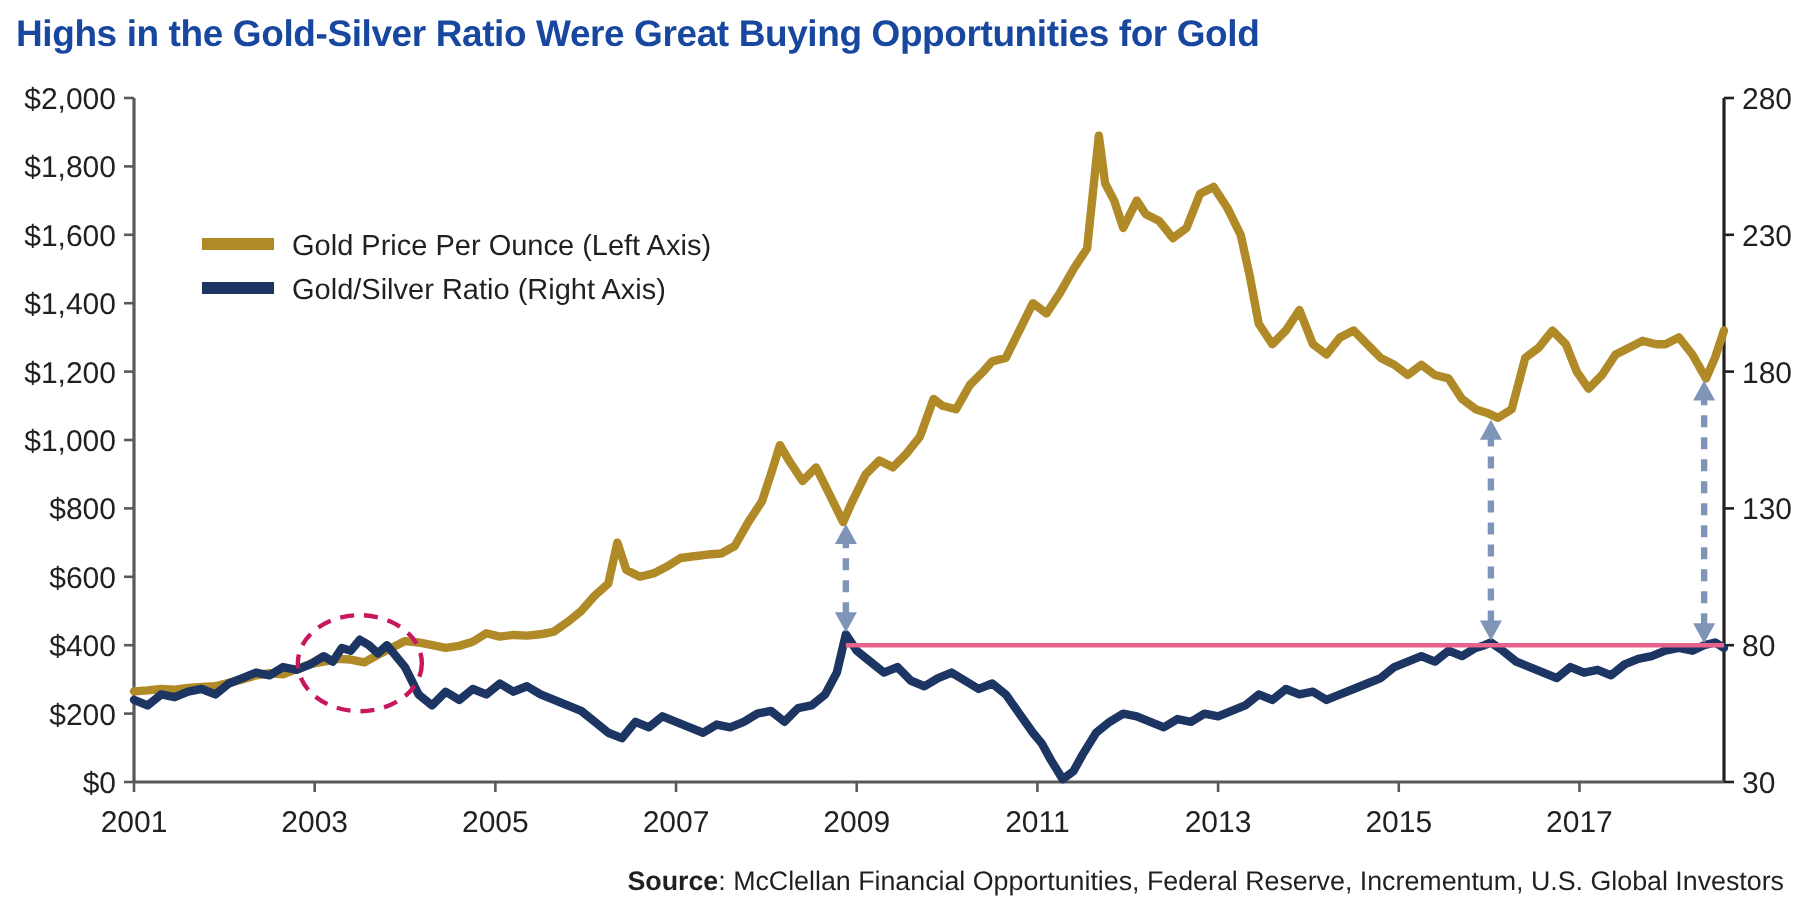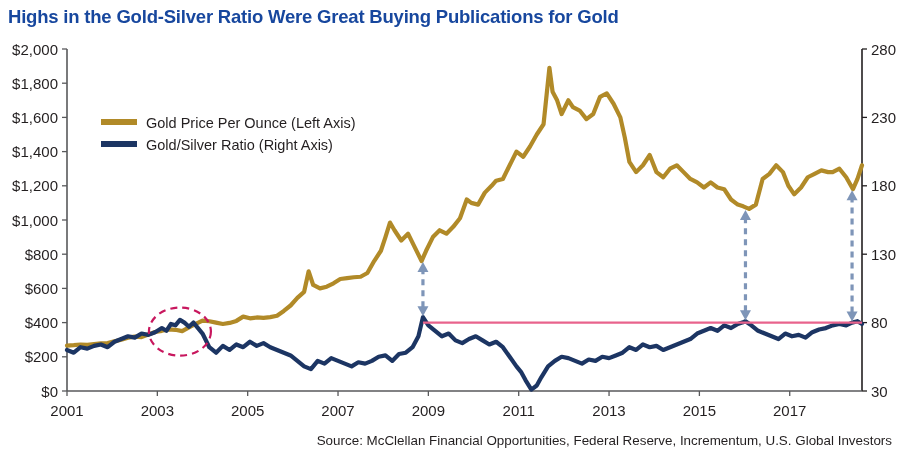--- a/index.html
+++ b/index.html
@@ -18,26 +18,26 @@
   .axis-label{font-family:"Liberation Sans",sans-serif;font-size:15px;fill:#231f20;}
   .yl{text-anchor:end;}
   .yr{text-anchor:start;}
   .xt{text-anchor:middle;}
   .legend-text{font-family:"Liberation Sans",sans-serif;font-size:14.5px;fill:#231f20;}
   #source-line{
     position:absolute;left:0;right:8px;bottom:5px;
     text-align:right;font-size:13.4px;color:#231f20;
     white-space:nowrap;
   }
-  #source-line b{font-weight:normal;}
+  #source-line b{font-weight:bold;}
 </style>
 </head>
 <body>
 
-<div id="chart-title">Highs in the Gold-Silver Ratio Were Great Buying Publications for Gold</div>
+<div id="chart-title">Highs in the Gold-Silver Ratio Were Great Buying Opportunities for Gold</div>
 
 <div id="plot-wrap">
   <svg id="chart-svg" width="900" height="453">
     <g id="g-axes">
         <line x1="67" y1="49" x2="67" y2="391" stroke="#58595b" stroke-width="1.6"></line>
         <line x1="862" y1="49" x2="862" y2="391" stroke="#231f20" stroke-width="1.6"></line>
         <line x1="67" y1="391" x2="862" y2="391" stroke="#58595b" stroke-width="1.6"></line>
         <line x1="62" y1="391" x2="67" y2="391" stroke="#58595b" stroke-width="1.3"></line>
         <text x="58" y="396.5" class="axis-label yl">$0</text>
         <line x1="62" y1="356.8" x2="67" y2="356.8" stroke="#58595b" stroke-width="1.3"></line>

